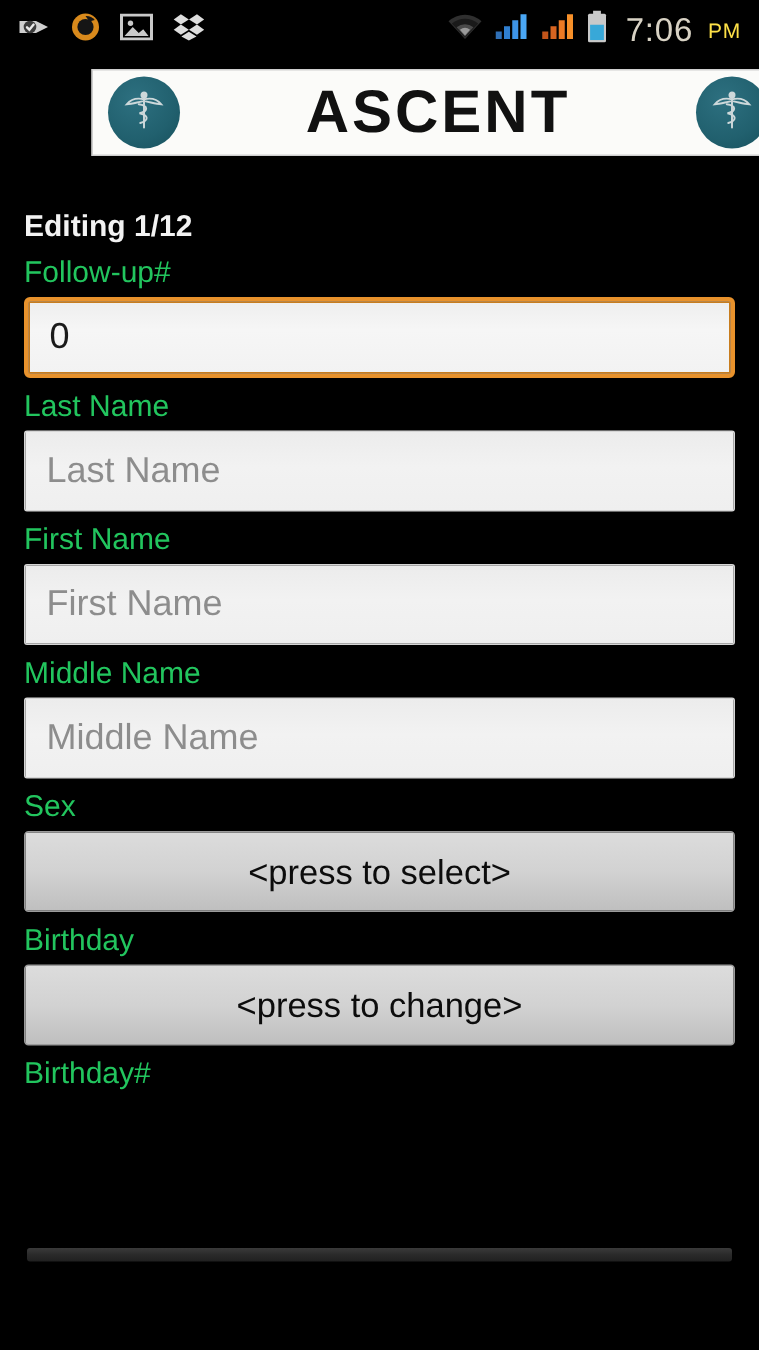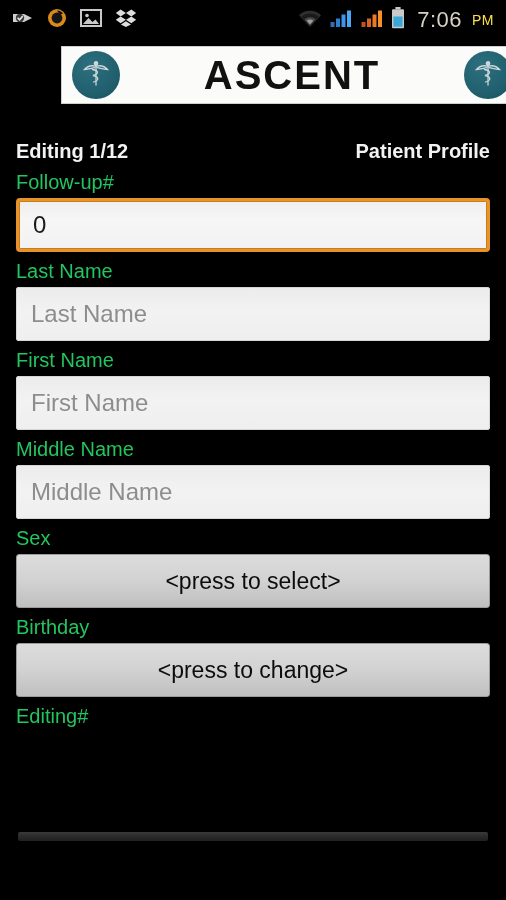--- a/index.html
+++ b/index.html
@@ -299,21 +299,20 @@
           <circle cx="17" cy="5.4" r="1.7" fill="#cdd8da"></circle>
         </g>
       </svg>
     </span>
   </div>
 
   <div class="content">
 
     <div class="topbar">
       <span class="topbar-left">Editing 1/12</span>
-      <span class="topbar-right">Patient Profile</span>
     </div>
 
     <div class="field-group">
       <div class="field-label">Follow-up#</div>
       <input class="text-input focused" type="text" value="0" style="">
     </div>
 
     <div class="field-group">
       <div class="field-label">Last Name</div>
       <input class="text-input" type="text" placeholder="Last Name" style="">
@@ -333,20 +332,20 @@
       <div class="field-label">Sex</div>
       <button class="press-button">&lt;press to select&gt;</button>
     </div>
 
     <div class="field-group">
       <div class="field-label">Birthday</div>
       <button class="press-button">&lt;press to change&gt;</button>
     </div>
 
     <div class="field-group">
-      <div class="field-label">Editing#</div>
+      <div class="field-label">Birthday#</div>
     </div>
 
     <div class="divider-bar"></div>
 
 
   </div>
 </div>
 
 </body></html>

